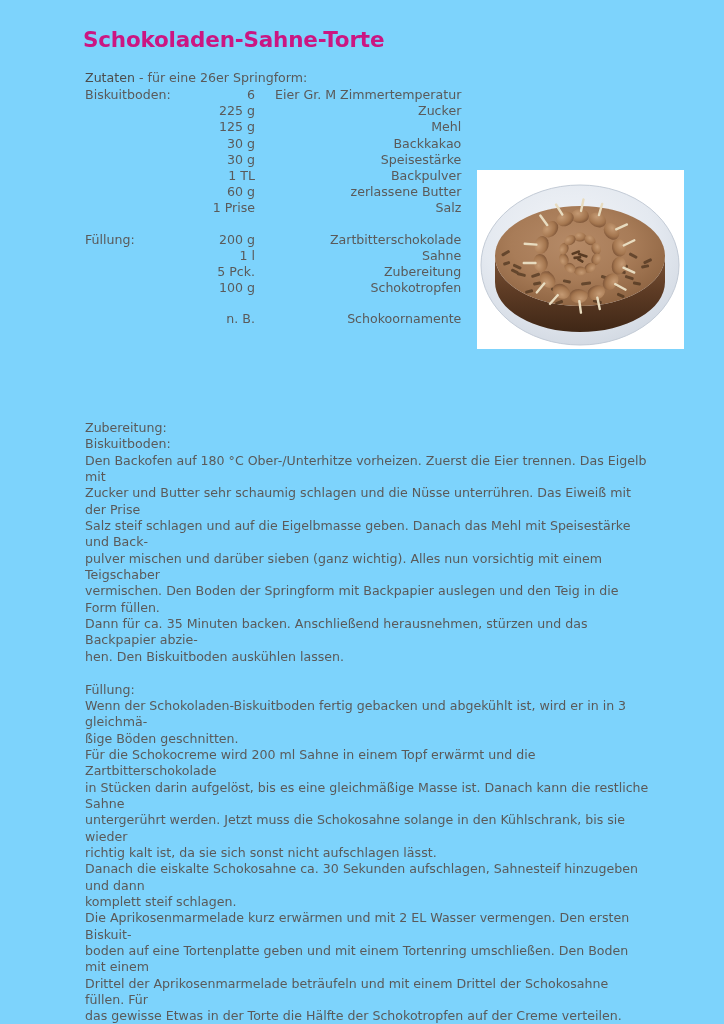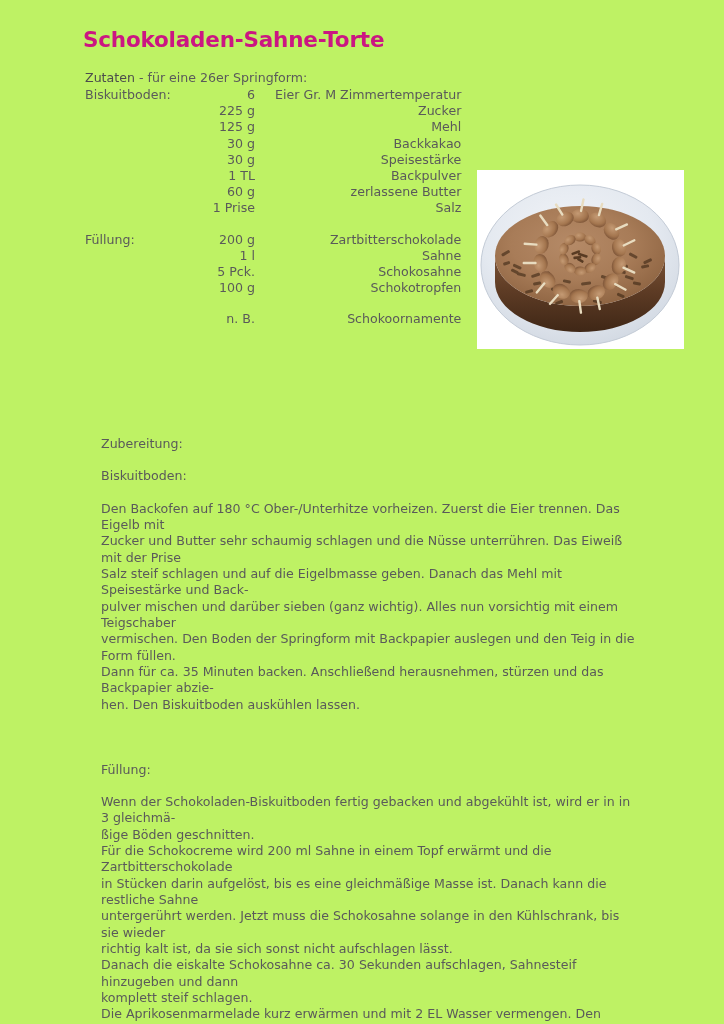--- a/index.html
+++ b/index.html
@@ -11,21 +11,21 @@
     width: 724px;
     height: 1024px;
     position: relative;
     overflow: hidden;
     font-family: "DejaVu Sans", "Liberation Sans", sans-serif;
     color: #5a5a5a;
   }
   .page {
     position: absolute;
     inset: 0;
-    background: #bef264;
+    background: #7dd3fc;
   }
 
   
   .title {
     position: absolute;
     left: 83px;
     top: 27px;
     font-size: 21.5px;
     font-weight: bold;
     letter-spacing: -0.2px;
@@ -98,21 +98,21 @@
   .photo svg { display: block; }
 
   
   .prep {
     position: absolute;
     left: 85px;
     top: 420px;
     width: 566px;
   }
   .prep p {
-    margin: 16px;
+    margin: 0;
     font-size: 12.6px;
     line-height: 16.35px;
     color: #5a5a5a;
     white-space: pre-wrap;
   }
   .prep .gap {
     height: 16.35px;
   }
   .prep .heading {
     font-size: 12.6px;
@@ -181,21 +181,21 @@
             <td class="col-name">Zartbitterschokolade</td>
           </tr>
           <tr class="ing-row">
             <td class="col-cat"></td>
             <td class="col-amt">1 l</td>
             <td class="col-name">Sahne</td>
           </tr>
           <tr class="ing-row">
             <td class="col-cat"></td>
             <td class="col-amt">5 Pck.</td>
-            <td class="col-name">Schokosahne</td>
+            <td class="col-name">Zubereitung</td>
           </tr>
           <tr class="ing-row">
             <td class="col-cat"></td>
             <td class="col-amt">100 g</td>
             <td class="col-name">Schokotropfen</td>
           </tr>
           <tr class="spacer-row">
             <td colspan="3"></td>
           </tr>
           <tr class="ing-row">

